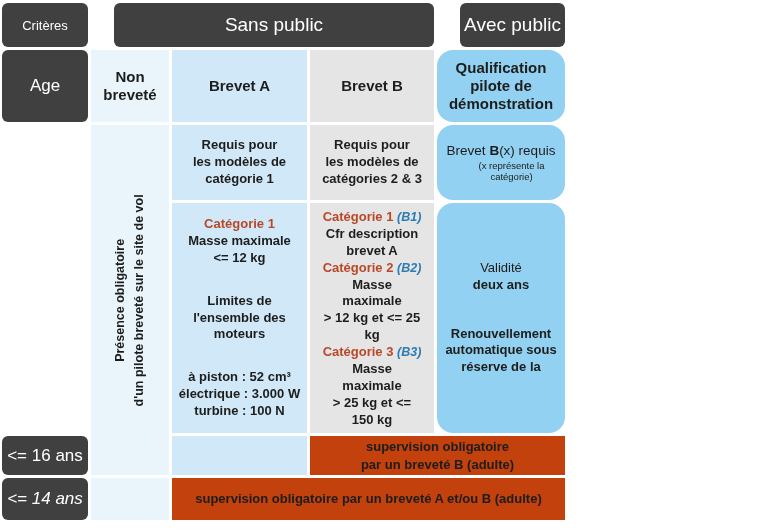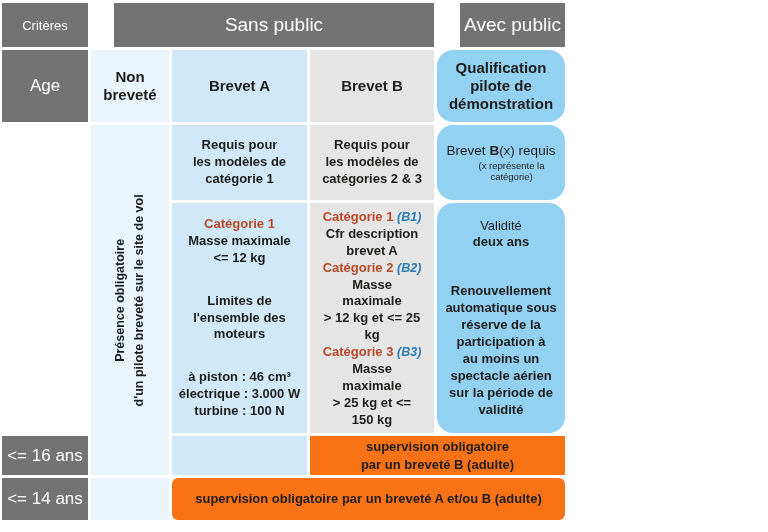--- a/index.html
+++ b/index.html
@@ -12,26 +12,26 @@
     display:grid;
     grid-template-columns:86px 78px 135px 124px 128px;
     grid-template-rows:44px 72px 75px 230px 39px 42px;
     gap:3px;
   }
   .cell{
     display:flex;flex-direction:column;align-items:center;justify-content:center;
     text-align:center;box-sizing:border-box;
   }
   .pre{white-space:pre-line;font-weight:bold;}
-  .dark{background:#737373;color:#ffffff;}
+  .dark{background:#404040;color:#ffffff;border-radius:6px;}
   .col1{background:#e9f4fb;}
   .col2{background:#d0e8f8;}
   .col3{background:#e5e5e5;}
   .col4{background:#92d1f2;border-radius:16px;}
-  .yellow{background:#f97316;}
+  .yellow{background:#c2410c;}
 
   .criteres-label{font-size:13px;}
   .top-h{font-size:19px;margin-left:23px;}
   .age-h{font-size:17px;}
   .h2{font-size:15px;font-weight:bold;line-height:1.22;}
   .body-t{font-size:13px;line-height:1.3;}
   .bold{font-weight:bold;}
   .red-t{color:#b84827;font-weight:bold;font-size:13px;}
   .tag-t{color:#2d7cb3;font-weight:bold;font-style:italic;font-size:12.5px;}
   .note-t{font-size:9.5px;line-height:1.2;margin-top:2px;padding-left:21px;}
@@ -50,23 +50,23 @@
   .a-presence{grid-area:3/2/6/3;}
   .a-bareq{grid-area:3/3/4/4;}
   .a-bbreq{grid-area:3/4/4/5;}
   .a-qreq{grid-area:3/5/4/6;}
   .a-bamain{grid-area:4/3/5/4;justify-content:space-between;padding:13px 2px;}
   .a-bbmain{grid-area:4/4/5/5;justify-content:space-evenly;padding:6px 12px;}
   .a-qmain{grid-area:4/5/5/6;justify-content:center;gap:32px;padding:6px 4px;}
   .a-le16{grid-area:5/1/6/2;}
   .a-baempty{grid-area:5/3/6/4;}
   .a-sup16{grid-area:5/4/6/6;}
-  .a-le14{grid-area:6/1/7/2;}
+  .a-le14{grid-area:6/1/7/2;font-style:italic;}
   .a-nbempty{grid-area:6/2/7/3;}
-  .a-sup14{grid-area:6/3/7/6;border-radius:6px;}
+  .a-sup14{grid-area:6/3/7/6;}
 
   .vwrap{transform:rotate(-90deg);}
   .vline{white-space:nowrap;text-align:center;font-weight:bold;font-size:12.5px;line-height:1.55;}
 </style>
 </head>
 <body>
 
 <div class="table">
 
   <div class="cell dark a-criteres criteres-label">Critères</div>
@@ -107,21 +107,21 @@
 
   <div class="cell col2 a-bamain body-t">
     <div>
       <div class="red-t">Catégorie 1</div>
       <div class="pre">Masse maximale
 &lt;= 12 kg</div>
     </div>
     <div class="pre">Limites de
 l'ensemble des
 moteurs</div>
-    <div class="pre">à piston : 46 cm³
+    <div class="pre">à piston : 52 cm³
 électrique : 3.000 W
 turbine : 100 N</div>
   </div>
 
   <div class="cell col3 a-bbmain body-t">
     <div>
       <div><span class="red-t">Catégorie 1</span> <span class="tag-t">(B1)</span></div>
       <div class="pre">Cfr description
 brevet A</div>
     </div>
@@ -139,25 +139,20 @@
 
   <div class="cell col4 a-qmain body-t">
     <div>
       <div>Validité</div>
       <div class="bold">deux ans</div>
     </div>
     <div>
       <div class="pre">Renouvellement
 automatique sous
 réserve de la</div>
-      <div class="pre bold">participation à
-au moins un
-spectacle aérien
-sur la période de
-validité</div>
     </div>
   </div>
 
   <div class="cell dark a-le16 age-h">&lt;= 16 ans</div>
   <div class="cell col2 a-baempty"></div>
   <div class="cell yellow a-sup16 yellow-t pre">supervision obligatoire
 par un breveté B (adulte)</div>
 
   <div class="cell dark a-le14 age-h">&lt;= 14 ans</div>
   <div class="cell col1 a-nbempty"></div>

